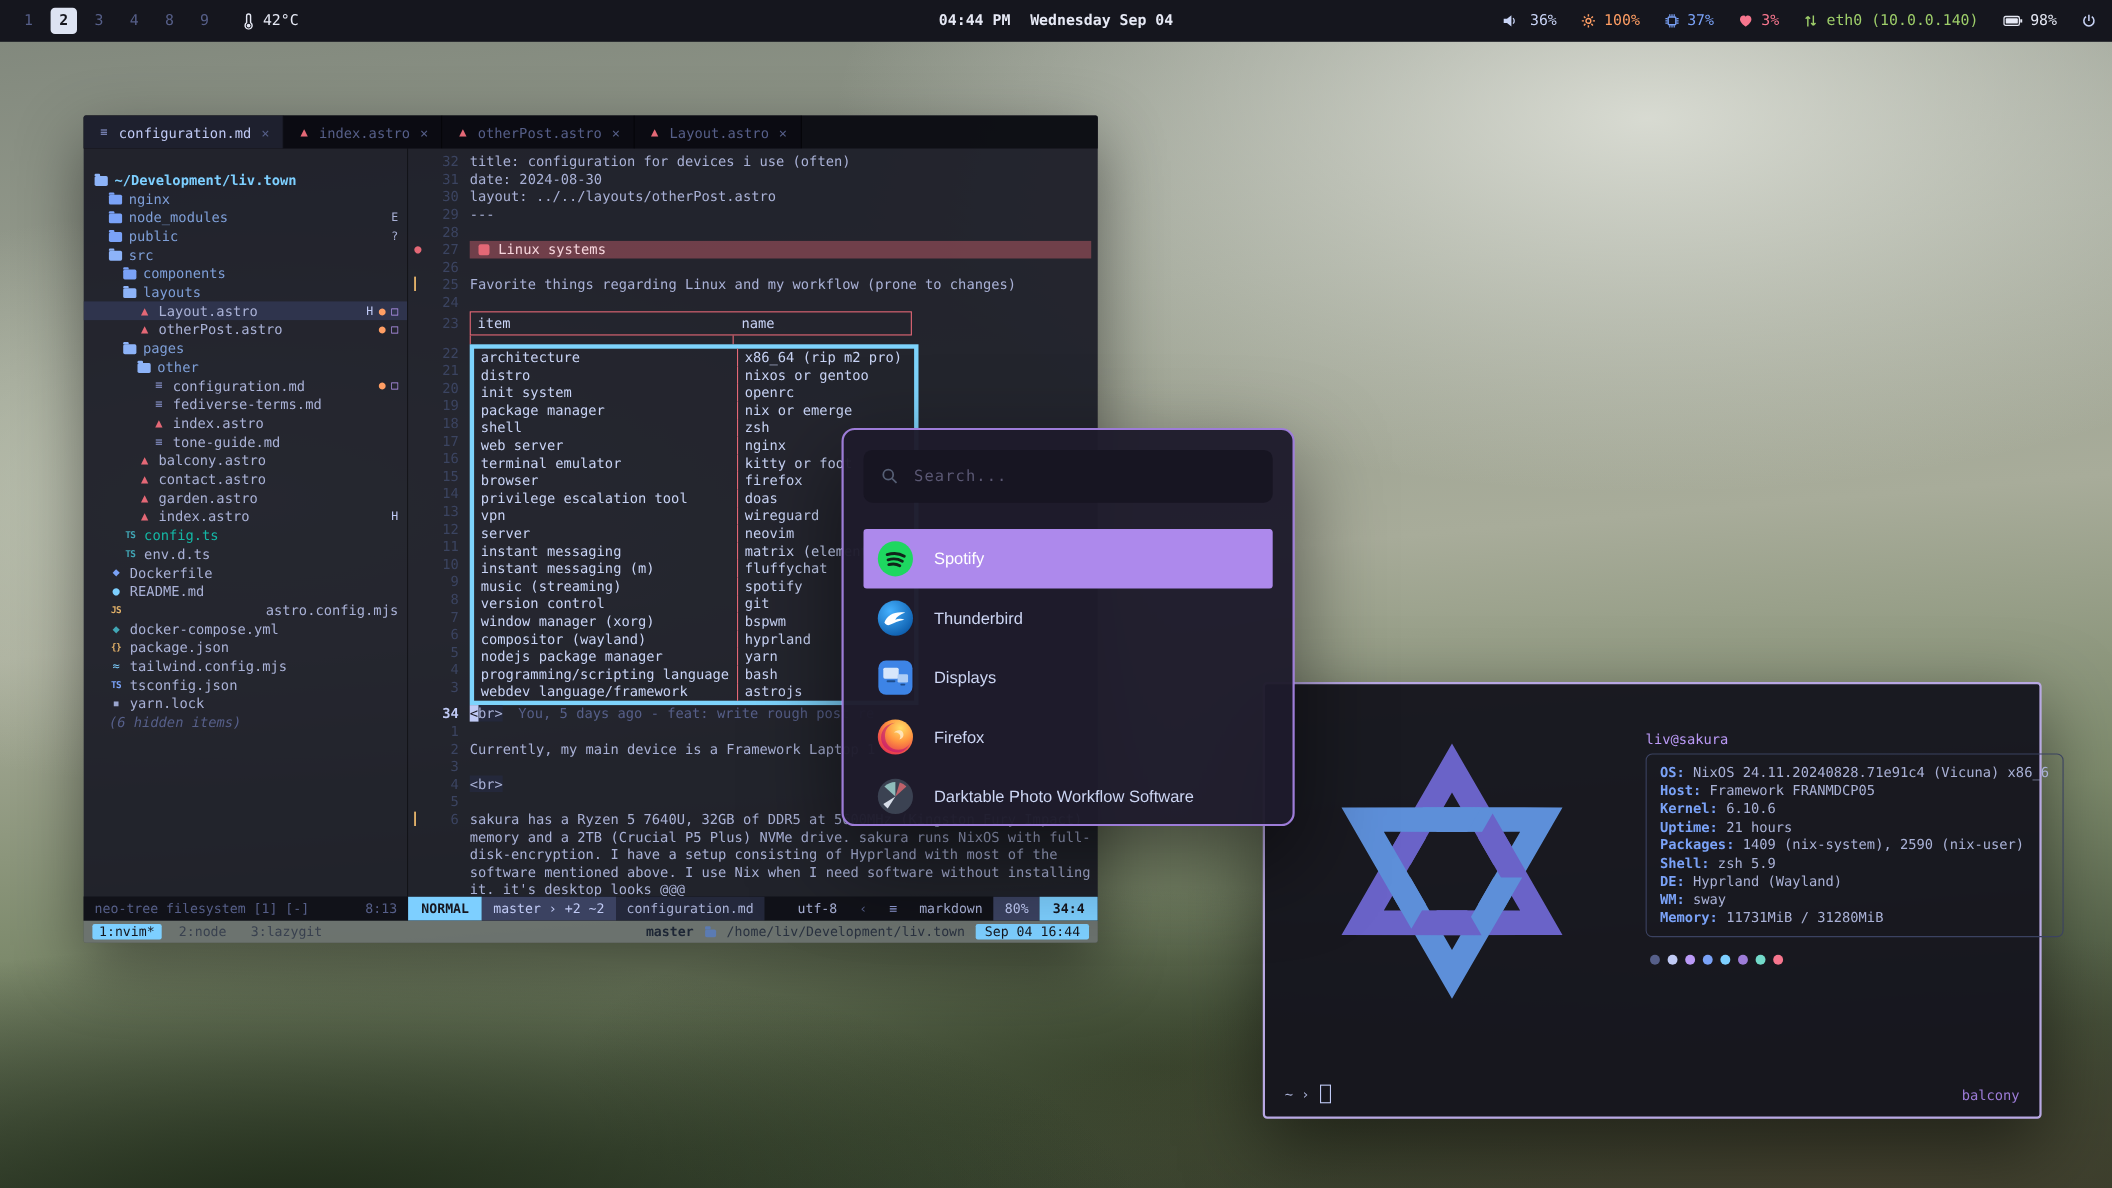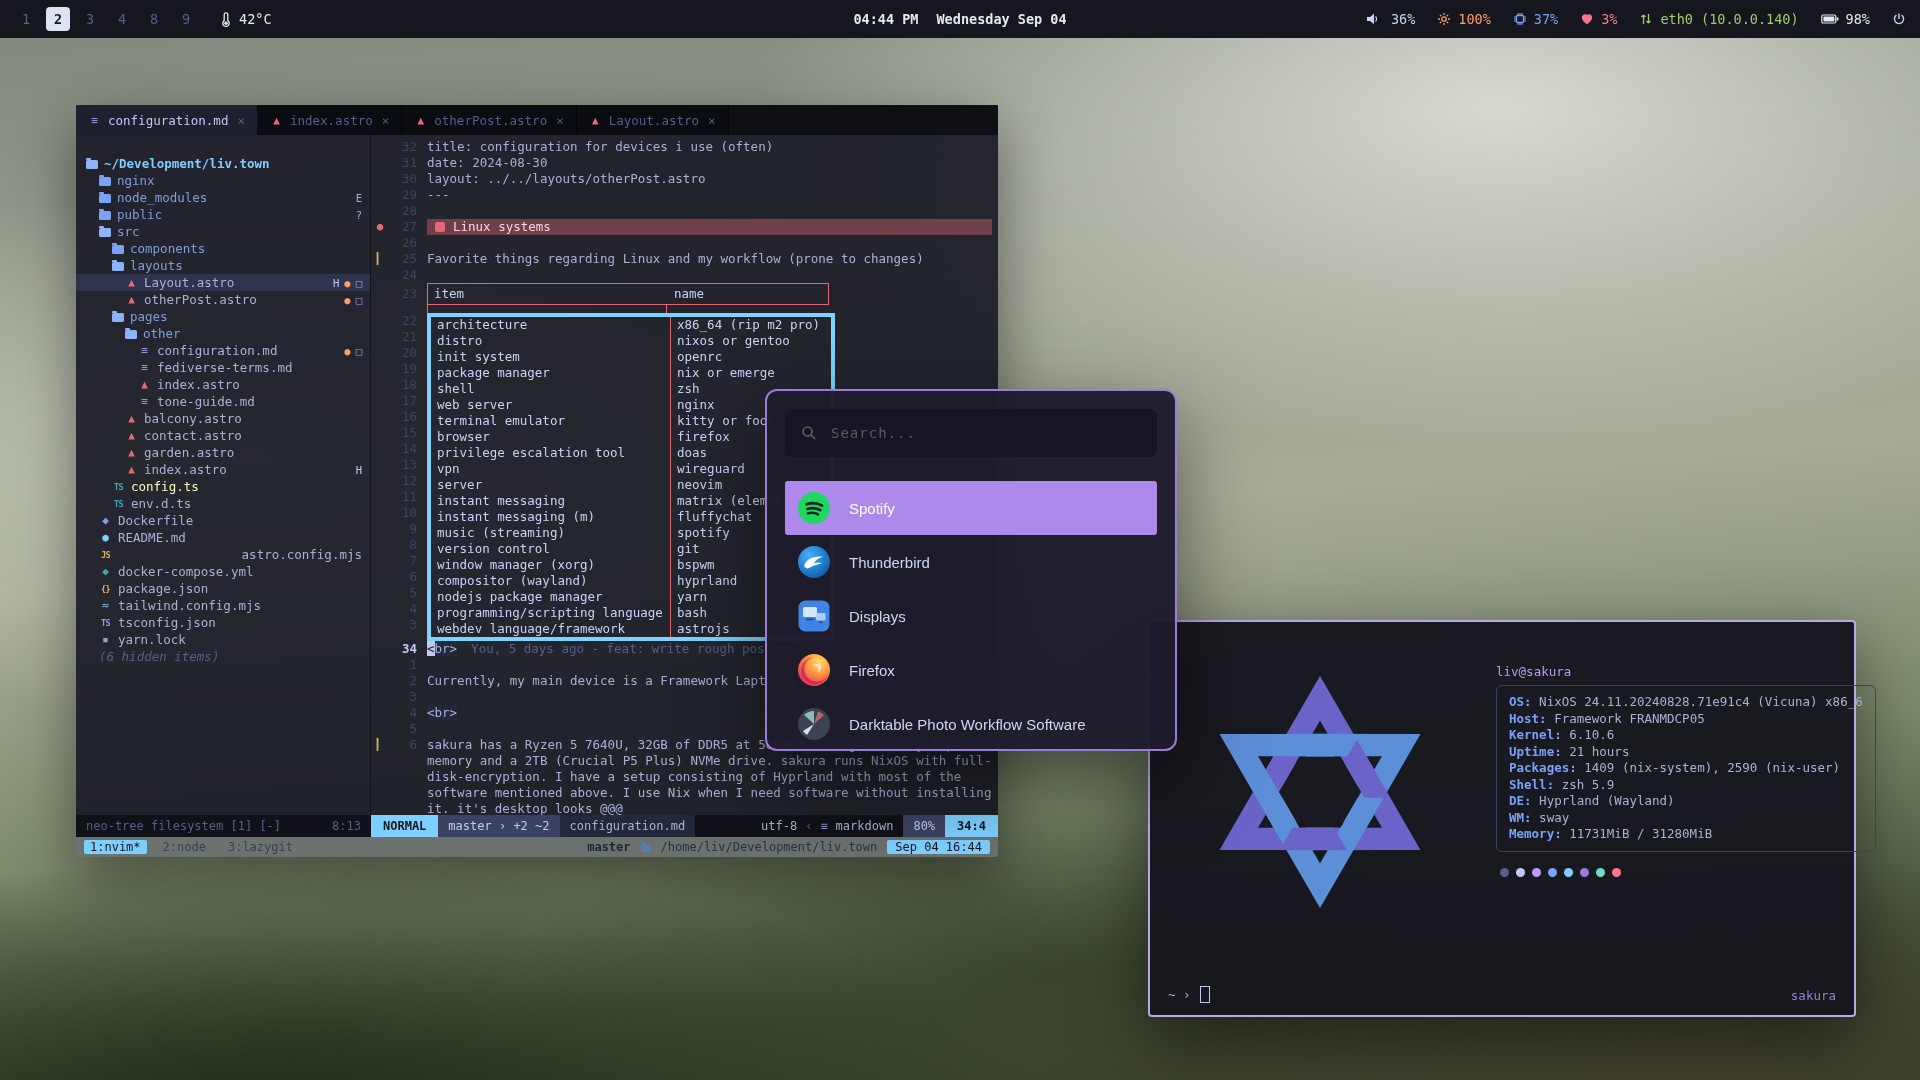--- a/index.html
+++ b/index.html
@@ -90,21 +90,21 @@
 
   .sline{height:22px;flex:none;display:flex;align-items:stretch;font-size:12px;
          background:rgba(16,17,24,0.92);overflow:hidden;}
   .sline>span{display:flex;align-items:center;}
   .sl-tree{width:295px;flex:none;justify-content:space-between;padding:0 10px;
            box-sizing:border-box;color:#565f89;}
   .sl-mode{background:#7dcfff;color:#16161e;font-weight:bold;padding:0 12px;}
   .sl-git{background:#3b4261;color:#c0caf5;padding:0 10px;}
   .sl-file{background:#24283b;color:#a9b1d6;padding:0 10px;}
   .sl-fill{flex:1;}
-  .sl-meta{color:#a9b1d6;padding:0 10px;gap:8px;}
+  .sl-meta{color:#a9b1d6;padding:0 10px;gap:20px;}
   .sl-meta .sep::before{content:"\2039";color:#565f89;}
   .md-ic{color:#8f9bd6;}
   .sl-pct{background:#3b4261;color:#c0caf5;padding:0 10px;}
   .sl-pos{background:#7dcfff;color:#16161e;font-weight:bold;padding:0 12px;}
 
   .tmux{height:20px;flex:none;background:rgba(158,168,156,0.6);display:flex;align-items:center;
         padding:0 8px;font-size:12px;color:#2c3440;border-radius:0 0 2px 2px;}
   .twins{display:flex;gap:10px;align-items:center;}
   .tw{padding:0 6px;border-radius:2px;color:#39414f;}
   .tw.active{background:#7dcfff;color:#14151c;}
@@ -367,21 +367,21 @@
         </div>
         <div class="tr-item" style="padding-left: 49px;">
           <span class="gi" style="color: rgb(228, 104, 118);">▲</span>
           <span class="lbl" style="color: rgb(169, 177, 214);">index.astro</span>
           <span class="mks">
             <span style="color: rgb(192, 202, 245);">H</span>
           </span>
         </div>
         <div class="tr-item" style="padding-left: 36px;">
           <span class="gi sm" style="color: rgb(65, 166, 181);">TS</span>
-          <span class="lbl" style="color: #fef9c3;">config.ts</span>
+          <span class="lbl" style="color: #14b8a6;">config.ts</span>
         </div>
         <div class="tr-item" style="padding-left: 36px;">
           <span class="gi sm" style="color: rgb(65, 166, 181);">TS</span>
           <span class="lbl" style="color: rgb(169, 177, 214);">env.d.ts</span>
         </div>
         <div class="tr-item" style="padding-left: 23px;">
           <span class="gi" style="color: rgb(122, 162, 247);">◆</span>
           <span class="lbl" style="color: rgb(169, 177, 214);">Dockerfile</span>
         </div>
         <div class="tr-item" style="padding-left: 23px;">
@@ -652,21 +652,21 @@
           <span style="background: rgb(157, 124, 216);"></span>
           <span style="background: rgb(115, 218, 202);"></span>
           <span style="background: rgb(247, 118, 142);"></span>
         </div>
     </div>
   </div>
   <div class="prompt">
     <span>~ ›</span>
     <span class="curh"></span>
   </div>
-  <div class="rprompt">sakura</div>
+  <div class="rprompt">balcony</div>
 </section>
 
 <section class="launcher">
   <div class="search">
     <span class="mi">
         <svg width="16" height="16" viewBox="0 0 16 16">
           <circle cx="6.5" cy="6.5" r="4.5" fill="none" stroke="currentColor" stroke-width="1.6"></circle>
           <path stroke="currentColor" stroke-width="1.6" d="M10 10l4 4"></path>
         </svg>
       </span>

